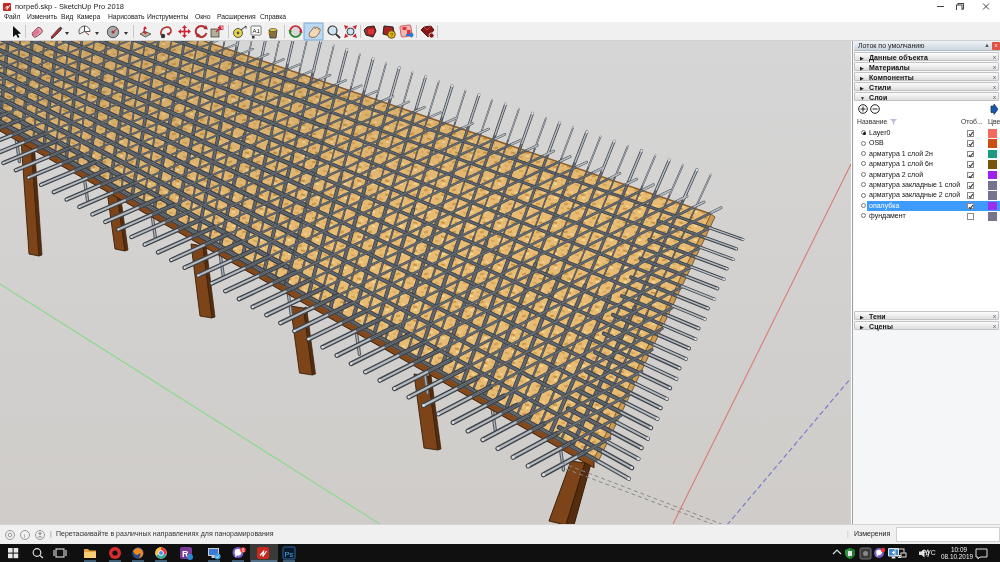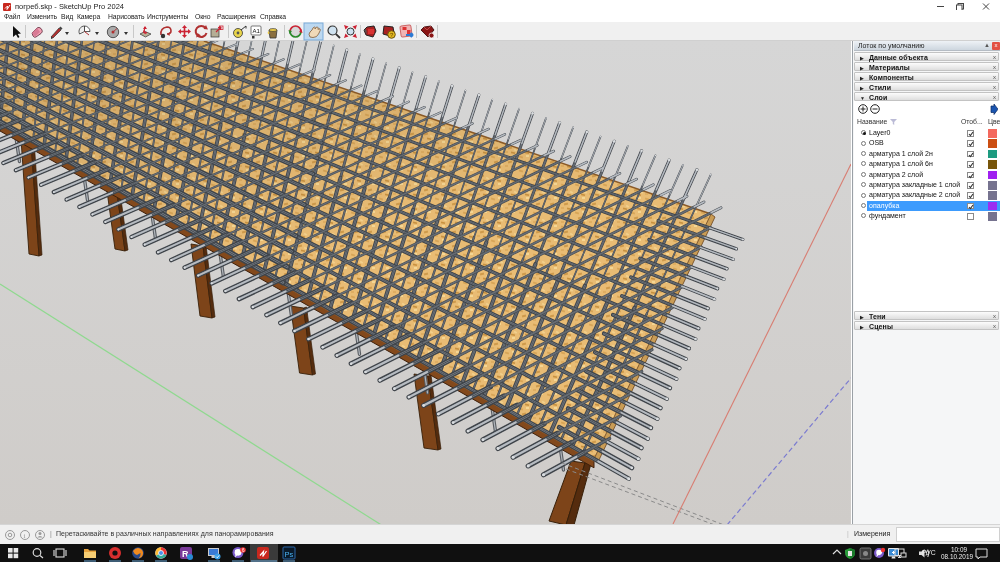--- a/index.html
+++ b/index.html
@@ -20,21 +20,21 @@
 .cb svg{position:absolute;left:0;top:0}
 .sw{position:absolute;left:133px;top:1px;width:9px;height:8.5px}
 #statusbar{left:0;top:524px;width:1000px;height:20px;background:#f0f0f0;border-top:1px solid #d5d5d5;font-size:7px;color:#333}
 #taskbar{left:0;top:544px;width:1000px;height:18px;background:#101010}
 </style></head><body>
 <div id="titlebar" class="abs">
 <svg class="abs" style="left:3px;top:2px" width="9" height="9">
       <rect x="0" y="1" width="8" height="8" rx="1" fill="#c8281e"></rect>
       <path d="M2 6.5 L4.5 4 L4 7.5 L7 3" stroke="#fff" stroke-width="1" fill="none"></path>
     </svg>
-<span class="abs" style="left:15px;top:1.5px">погреб.skp - SketchUp Pro 2024</span>
+<span class="abs" style="left:15px;top:1.5px">погреб.skp - SketchUp Pro 2018</span>
 <svg class="abs" style="left:930px;top:3px" width="66" height="7">
 <line x1="7" y1="3.5" x2="14" y2="3.5" stroke="#444" stroke-width="1"></line>
 <rect x="28" y="0.5" width="5.5" height="5.5" fill="none" stroke="#444" stroke-width="1"></rect>
 <rect x="26.5" y="2" width="5.5" height="5.5" fill="#fff" stroke="#444" stroke-width="1"></rect>
 <path d="M53 0.5 L59 6.5 M59 0.5 L53 6.5" stroke="#444" stroke-width="1"></path>
 </svg>
   </div>
 <div id="menubar" class="abs">
     <span style="left:4px">Файл</span>
     <span style="left:27px">Изменить</span>

